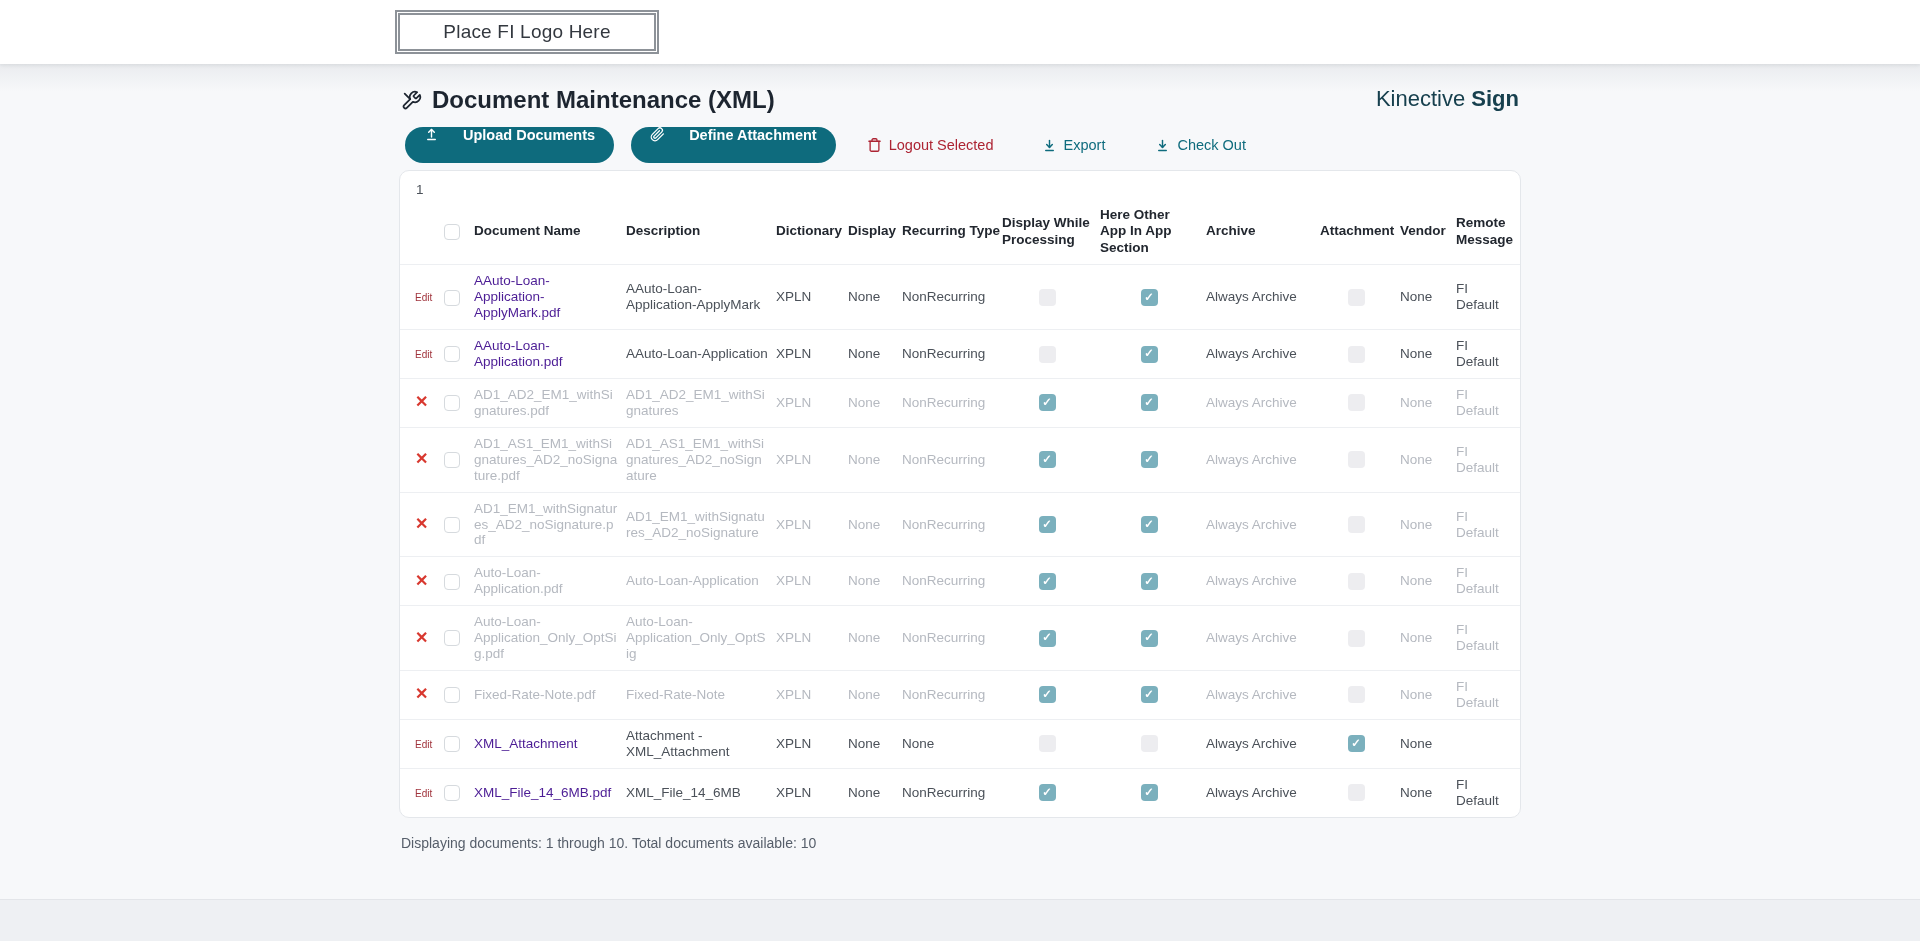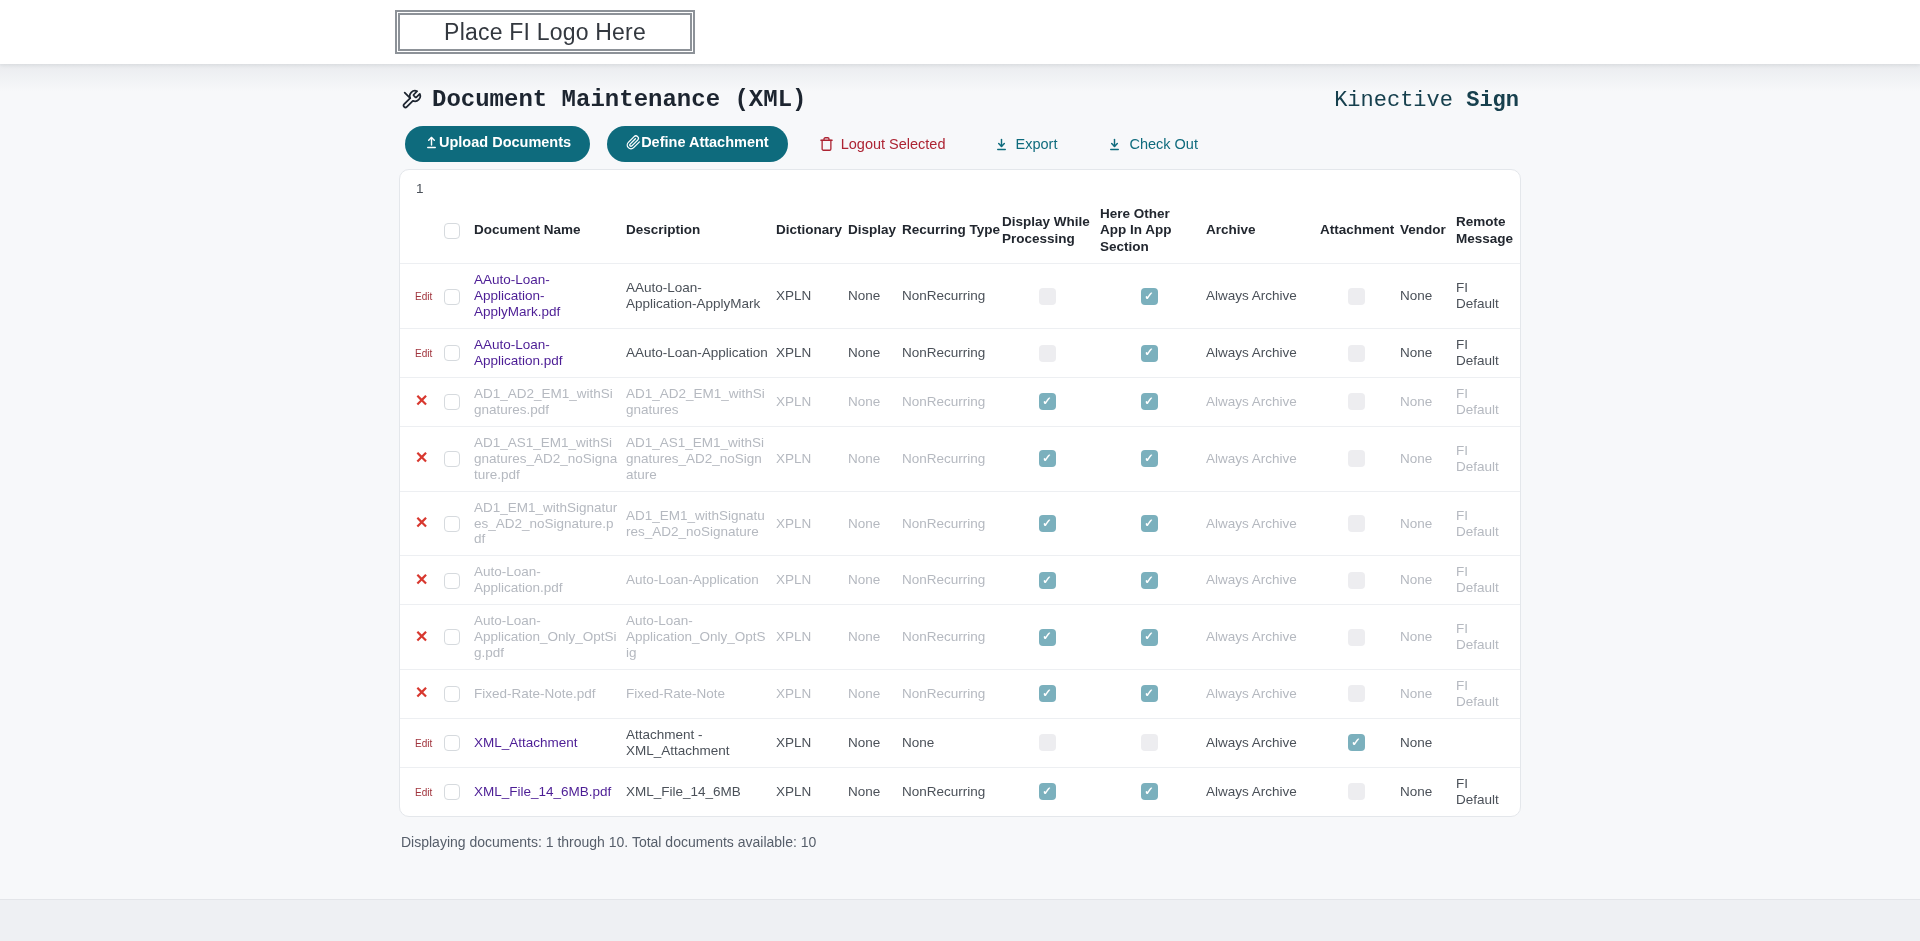--- a/index.html
+++ b/index.html
@@ -5,44 +5,44 @@
   * { box-sizing: border-box; }
   html,body { margin:0; padding:0; }
   body {
     width:1920px; height:941px; position:relative; overflow:hidden;
     background:#f7f8fa; font-family:"Liberation Sans", sans-serif; color:#4b5159;
   }
   
   .topbar { height:64px; background:#fff; box-shadow:0 1px 4px rgba(20,30,40,.10); position:relative; z-index:5; }
   .topbar-inner { width:1130px; margin:0 auto; height:100%; display:flex; align-items:center; justify-content:space-between; }
   .logo-box {
-    width:300px; height:44px; border:5px double #8d9298; background:#fff;
+    width:264px; height:44px; border:5px double #8d9298; background:#fff;
     display:flex; align-items:center; justify-content:center;
-    font-size:23px; color:#33383f; letter-spacing:.2px;
+    font-size:19px; color:#33383f; letter-spacing:.2px;
   }
   .nav { display:flex; align-items:center; gap:38px; font-size:15px; color:#464e58; }
   .nav span { cursor:pointer; white-space:nowrap; }
   
   .main { background:linear-gradient(to bottom,#eaecef 0,#f7f8fa 28px); padding-top:22px; min-height:835px; }
   .container { width:1122px; margin:0 auto; }
-  .title-row { display:flex; align-items:flex-end; justify-content:space-between; padding:0 2px;font-family:Liberation Mono, monospace; }
+  .title-row { display:flex; align-items:flex-start; justify-content:space-between; padding:0 2px; }
   .page-title { display:flex; align-items:center; gap:10px; font-size:24px; font-weight:bold; color:#1d2530; }
   .brand { font-size:22px; color:#17404e; }
   .brand b { font-weight:bold; }
   
   .search-row { margin-top:40px; display:flex; align-items:center; padding-left:6px; }
   .search-label { font-size:14px; color:#5a626d; margin-right:13px; }
   .dropdown { display:flex; width:218px; height:36px; border:1px solid #c8ccd2; border-radius:7px; background:#fff; overflow:hidden; cursor:pointer; }
   .dropdown-value { flex:1; display:flex; align-items:center; padding-left:12px; font-size:14px; color:#2c3138; }
   .dropdown-btn { width:36px; background:#0e6b7d; display:flex; align-items:center; justify-content:center; }
   .text-input { width:216px; height:36px; margin-left:17px; border:1px solid #d4d8dd; border-radius:7px; background:#fff; padding:0 10px; font-size:14px; color:#2c3138; outline:none; font-family:"Liberation Sans",sans-serif; }
   .search-btn { margin-left:19px; height:36px; padding:0 19px; border:none; border-radius:18px; background:#0e6b7d; color:#fff; font-size:14.5px; font-weight:bold; display:flex; align-items:center; gap:7px; cursor:pointer; font-family:"Liberation Sans",sans-serif; }
   
   .toolbar { margin-top:13px; display:flex; align-items:center; padding-left:6px; }
-  .pill { height:36px; padding:12px 19px; border:none; border-radius:18px; background:#0e6b7d; color:#fff; font-size:14.5px; font-weight:bold; display:flex; align-items:flex-end; gap:0; cursor:pointer; font-family:"Liberation Sans",sans-serif; }
+  .pill { height:36px; padding:0 19px; border:none; border-radius:18px; background:#0e6b7d; color:#fff; font-size:14.5px; font-weight:bold; display:flex; align-items:flex-start; gap:24px; cursor:pointer; font-family:"Liberation Sans",sans-serif; }
   .pill + .pill { margin-left:17px; }
   .linkbtn { display:flex; align-items:center; gap:7px; font-size:14.5px; cursor:pointer; background:none; border:none; font-family:"Liberation Sans",sans-serif; }
   .linkbtn.danger { color:#ad2433; margin-left:25px; }
   .linkbtn.teal { color:#0e6b7d; }
   .linkbtn.export { margin-left:36px; }
   .linkbtn.checkout { margin-left:38px; }
   
   .card { margin-top:7px; background:#fff; border:1px solid #e4e7eb; border-radius:10px; overflow:hidden; }
   .pagination { padding:11px 16px 2px; font-size:13.5px; color:#4b5159; }
   .page-num { cursor:pointer; }

